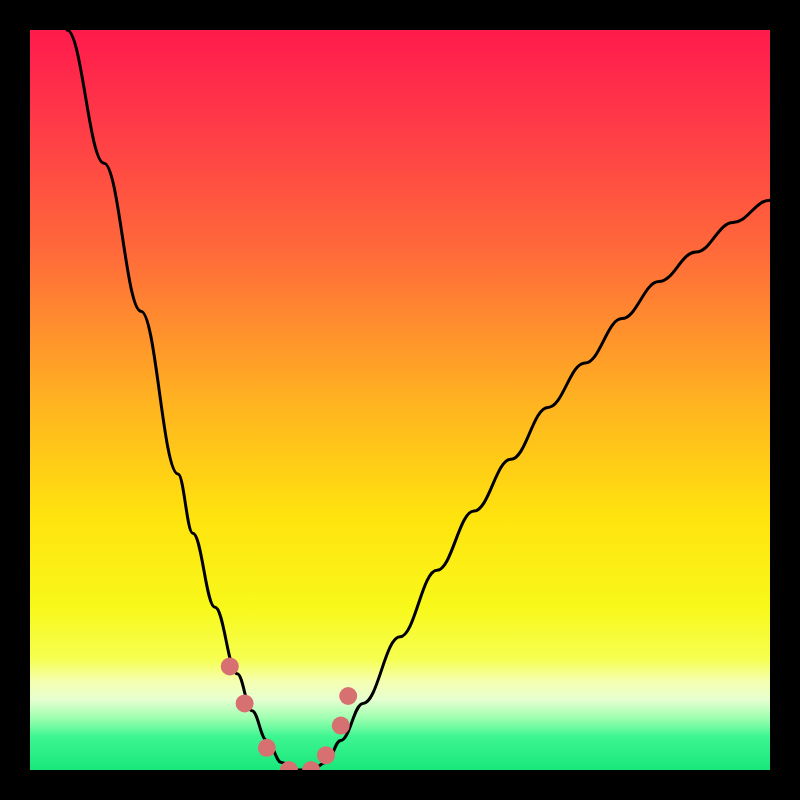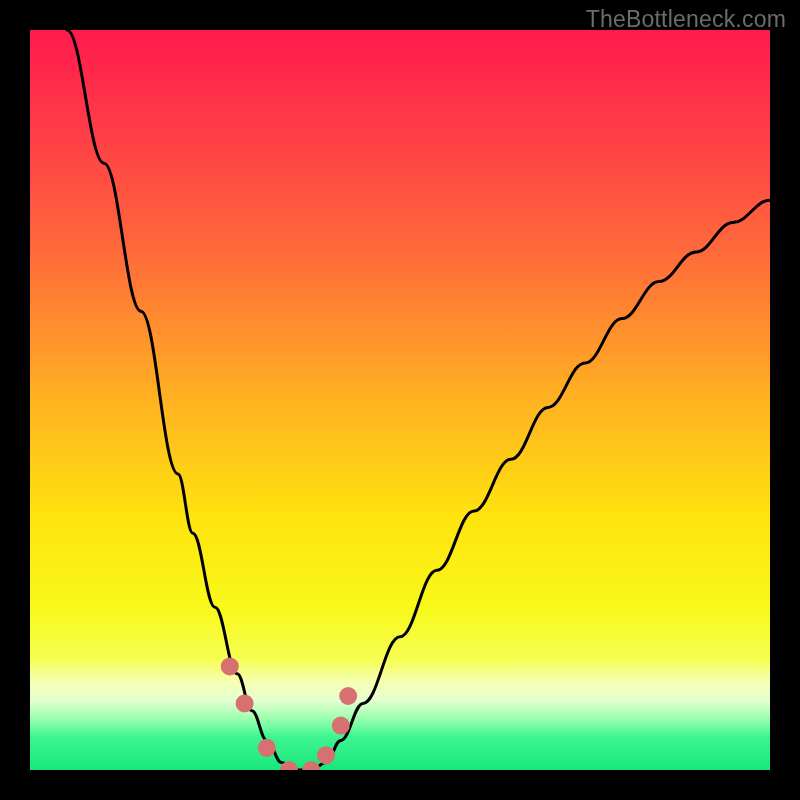--- a/index.html
+++ b/index.html
@@ -87,15 +87,14 @@
           <circle cx="259" cy="740" r="9" fill="#d77070"></circle>
           <circle cx="281.2" cy="740" r="9" fill="#d77070"></circle>
           <circle cx="296" cy="725.2" r="9" fill="#d77070"></circle>
           <circle cx="310.8" cy="695.6" r="9" fill="#d77070"></circle>
           <circle cx="318.2" cy="666" r="9" fill="#d77070"></circle>
         </g>
     </svg>
 
   </div>
 
-  <div class="watermark">TheBottleneck.com</div>
 
 </div>
 
 </body></html>

